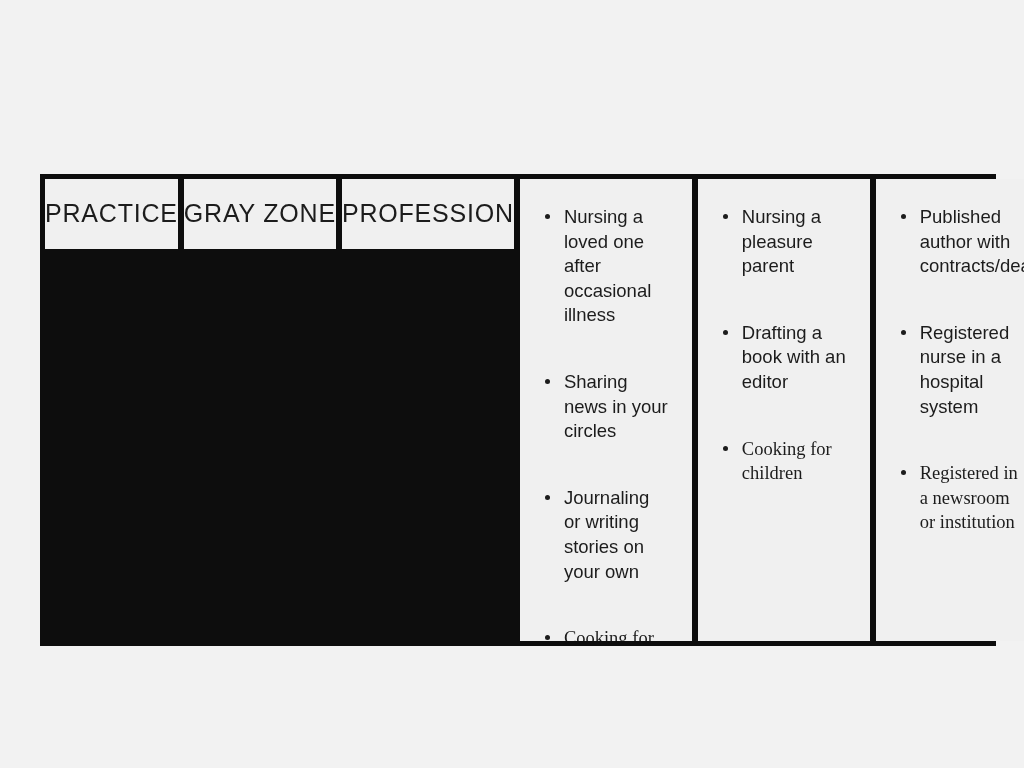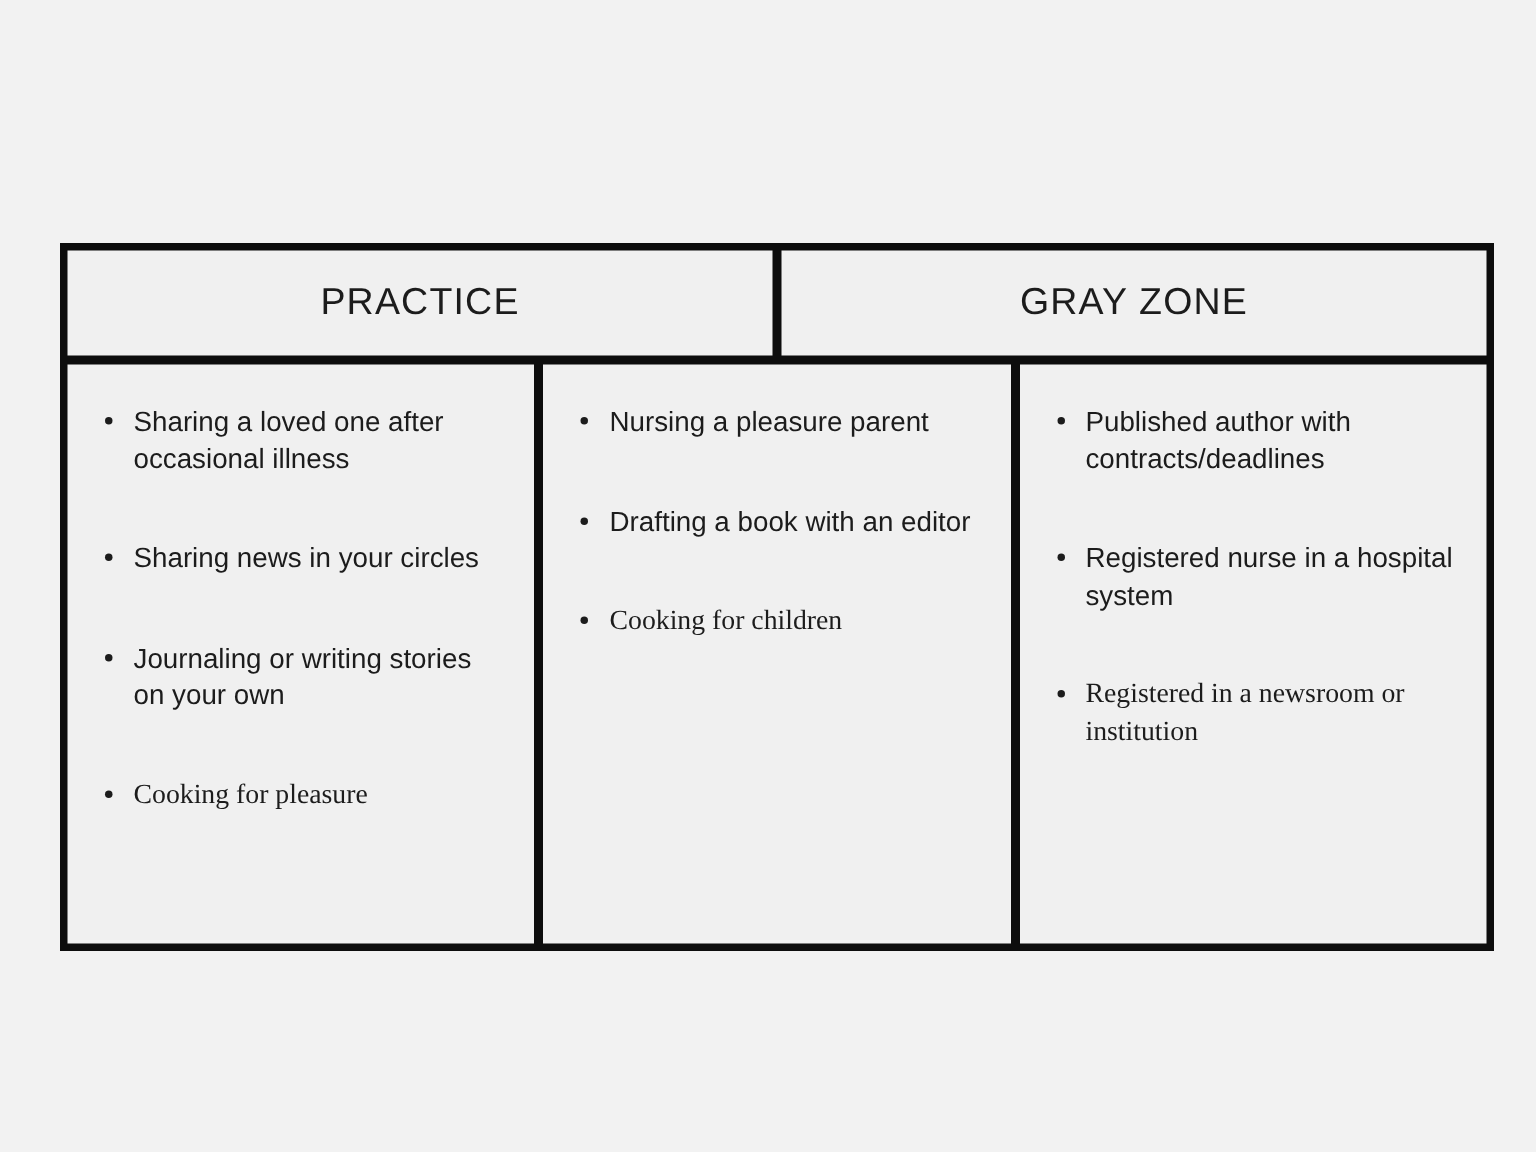--- a/index.html
+++ b/index.html
@@ -20,27 +20,27 @@
     position: relative;
     width: 1024px;
     height: 768px;
     background: #f2f2f2;
   }
 
   
   .table-frame {
     position: absolute;
     left: 40px;
-    top: 162px;
+    top: 174px;
     width: 956px;
     height: 472px;
     box-sizing: border-box;
     background: #0d0d0d;   
     display: flex;
-    flex-direction: column;
+    flex-direction: row;
     padding: 5px;
     gap: 6px;
   }
 
   
   .header-row {
     display: flex;
     gap: 6px;
     height: 70px;
     flex: 0 0 auto;
@@ -120,29 +120,32 @@
     <div class="header-row">
 
       <div class="header-cell">
         <span class="header-text">PRACTICE</span>
       </div>
 
       <div class="header-cell">
         <span class="header-text">GRAY ZONE</span>
       </div>
 
+      <div class="header-cell">
+        <span class="header-text">PROFESSION</span>
+      </div>
 
     </div>
 
     <div class="body-row">
 
       <div class="body-cell">
         <ul class="bullet-list">
           <li>
-            <span>Sharing a loved one after occasional illness</span>
+            <span>Nursing a loved one after occasional illness</span>
           </li>
           <li>
             <span>Sharing news in your circles</span>
           </li>
           <li>
             <span>Journaling or writing stories on your own</span>
           </li>
           <li>
             <span>Cooking for pleasure</span>
           </li>

